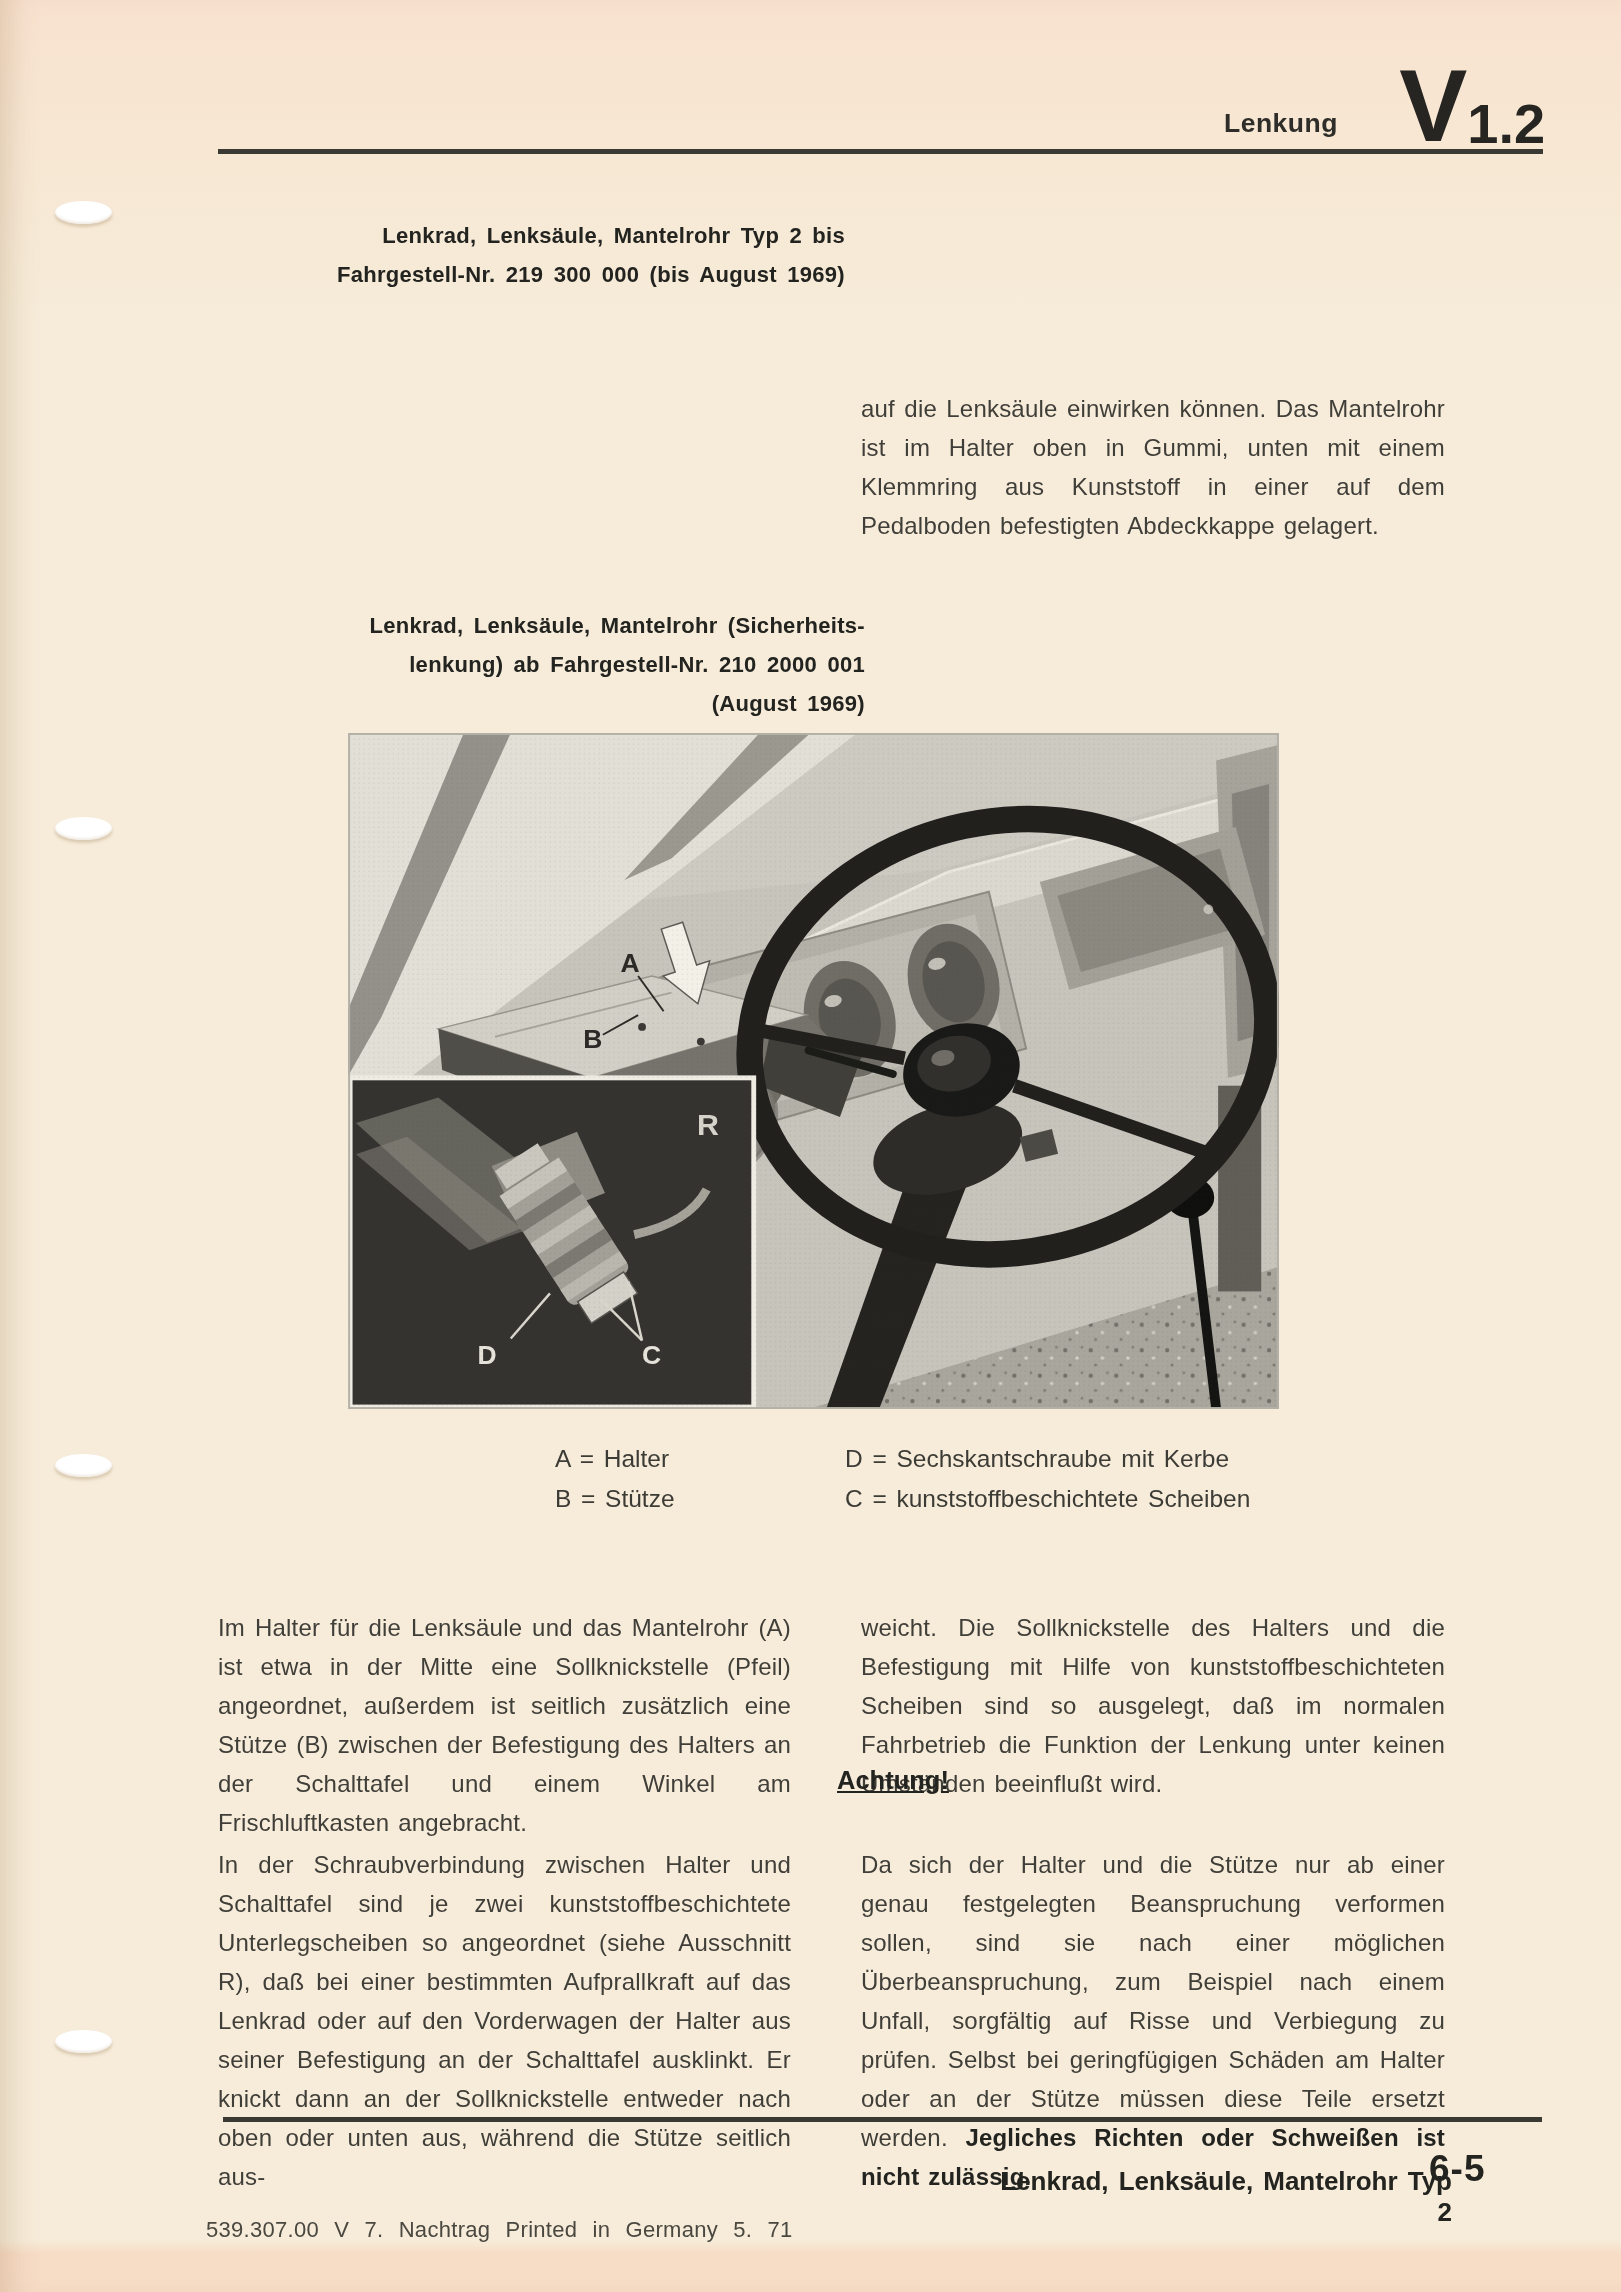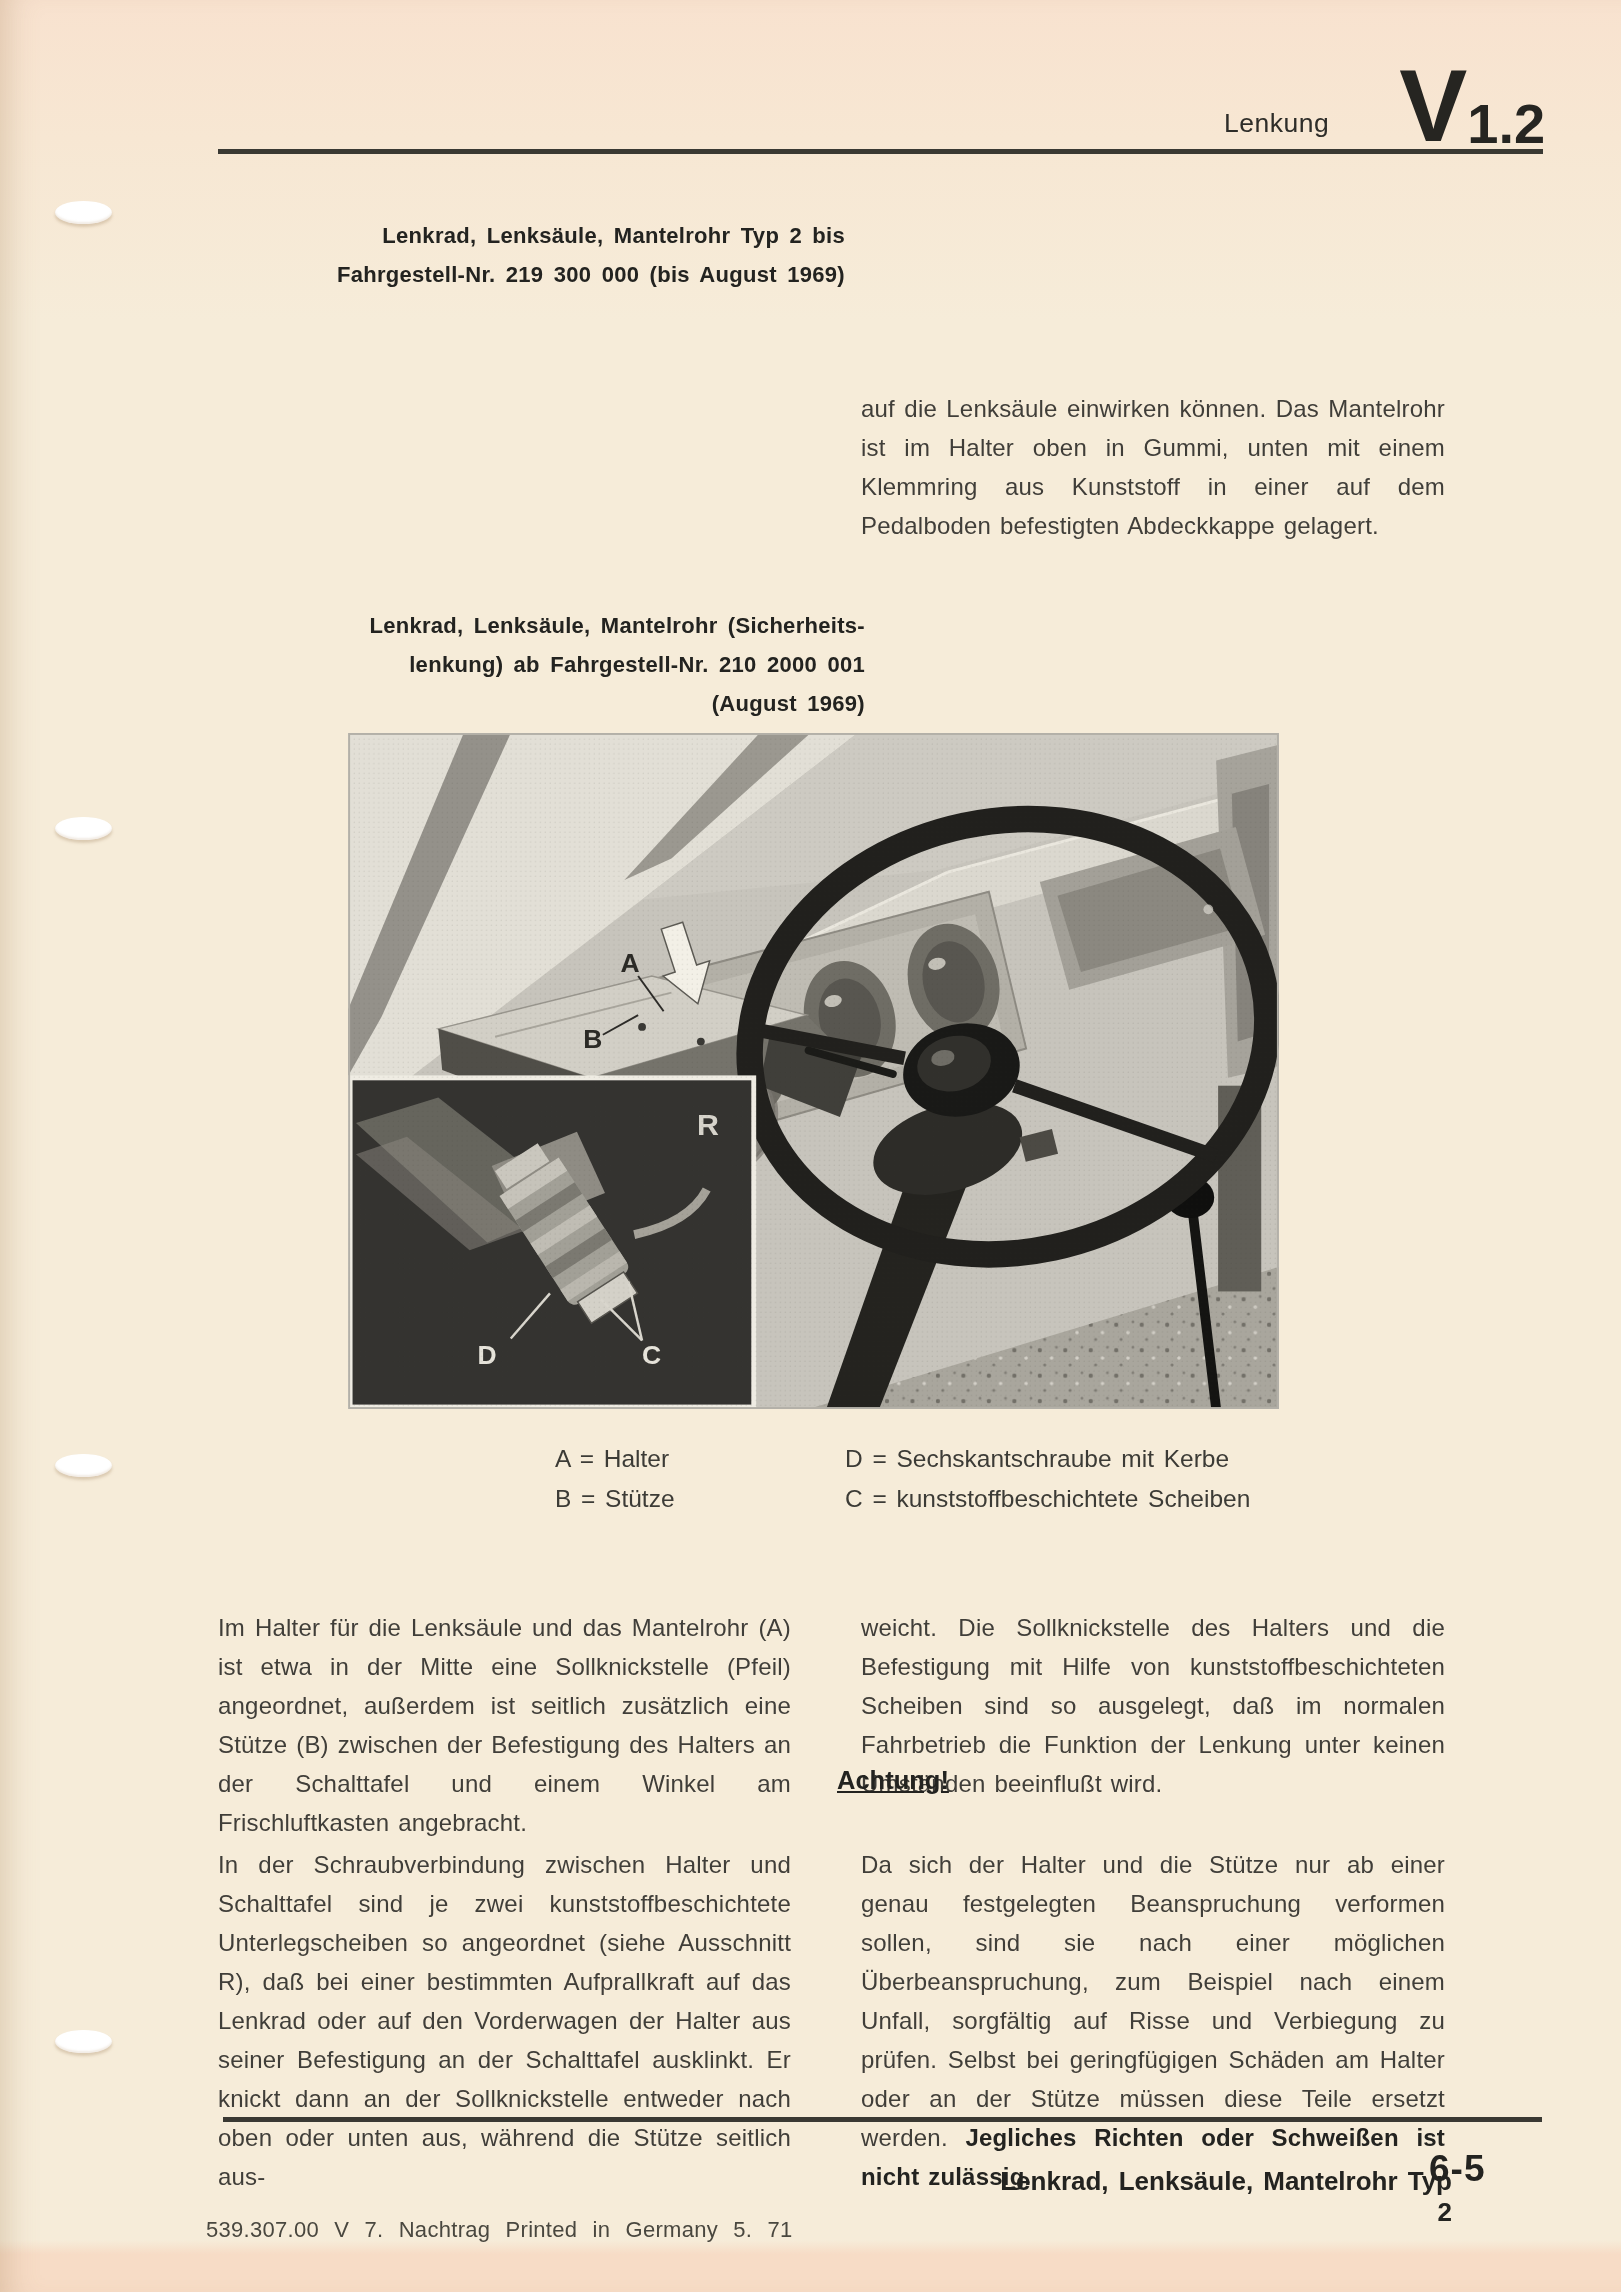--- a/index.html
+++ b/index.html
@@ -16,21 +16,21 @@
     overflow:hidden;
   }
   .hole{
     position:absolute;left:55px;width:57px;height:22.5px;
     background:#ffffff;border-radius:50%;
     box-shadow:0 2.9px 2.9px rgba(170,140,105,0.35), inset 0 -2px 2px rgba(205,180,150,0.25);
   }
   .header-zone{position:absolute;left:1157px;top:35px;width:392px;height:114px;}
   .section-label{
     position:absolute;left:67px;bottom:9.8px;
-    font-size:26.5px;font-weight:normal;color:#2e2d29;letter-spacing:0.5px;
+    font-size:26.5px;font-weight:bold;color:#2e2d29;letter-spacing:0.5px;
   }
   .logo{
     position:absolute;right:3.9px;bottom:0;
     display:flex;align-items:flex-end;color:#262521;
   }
   .logo-v{font-size:102px;font-weight:bold;line-height:.82;letter-spacing:-2px;}
   .logo-num{font-size:56px;font-weight:bold;line-height:.9;margin-left:2px;}
   .rule{position:absolute;background:#3a3933;height:4.9px;}
   .rule-top{left:218px;top:149px;width:1325px;}
   .rule-bottom{left:223px;top:2117px;width:1319px;}

